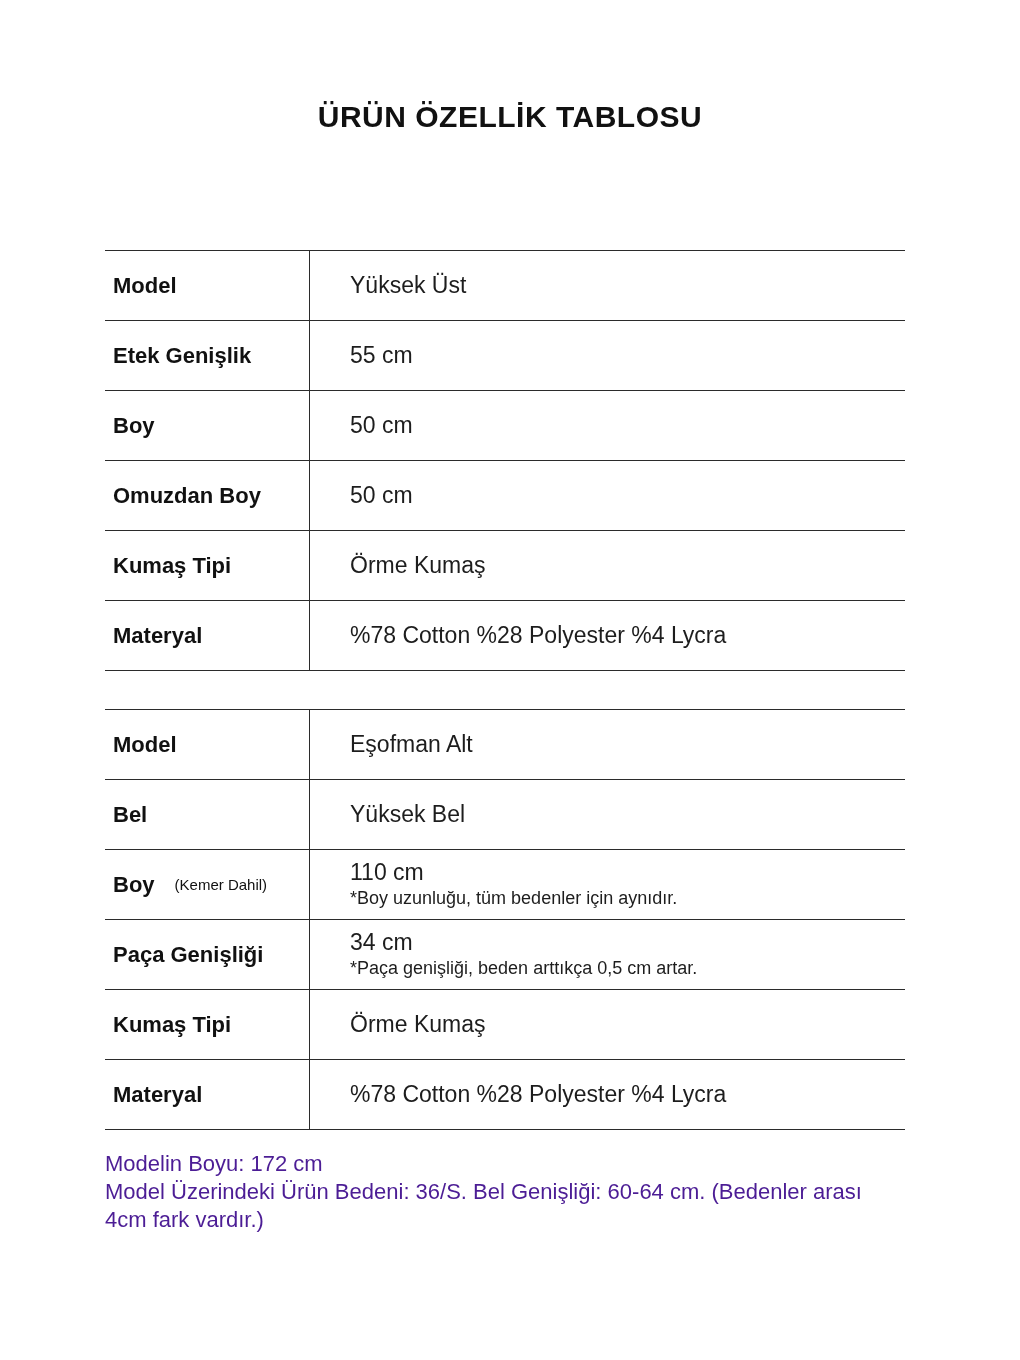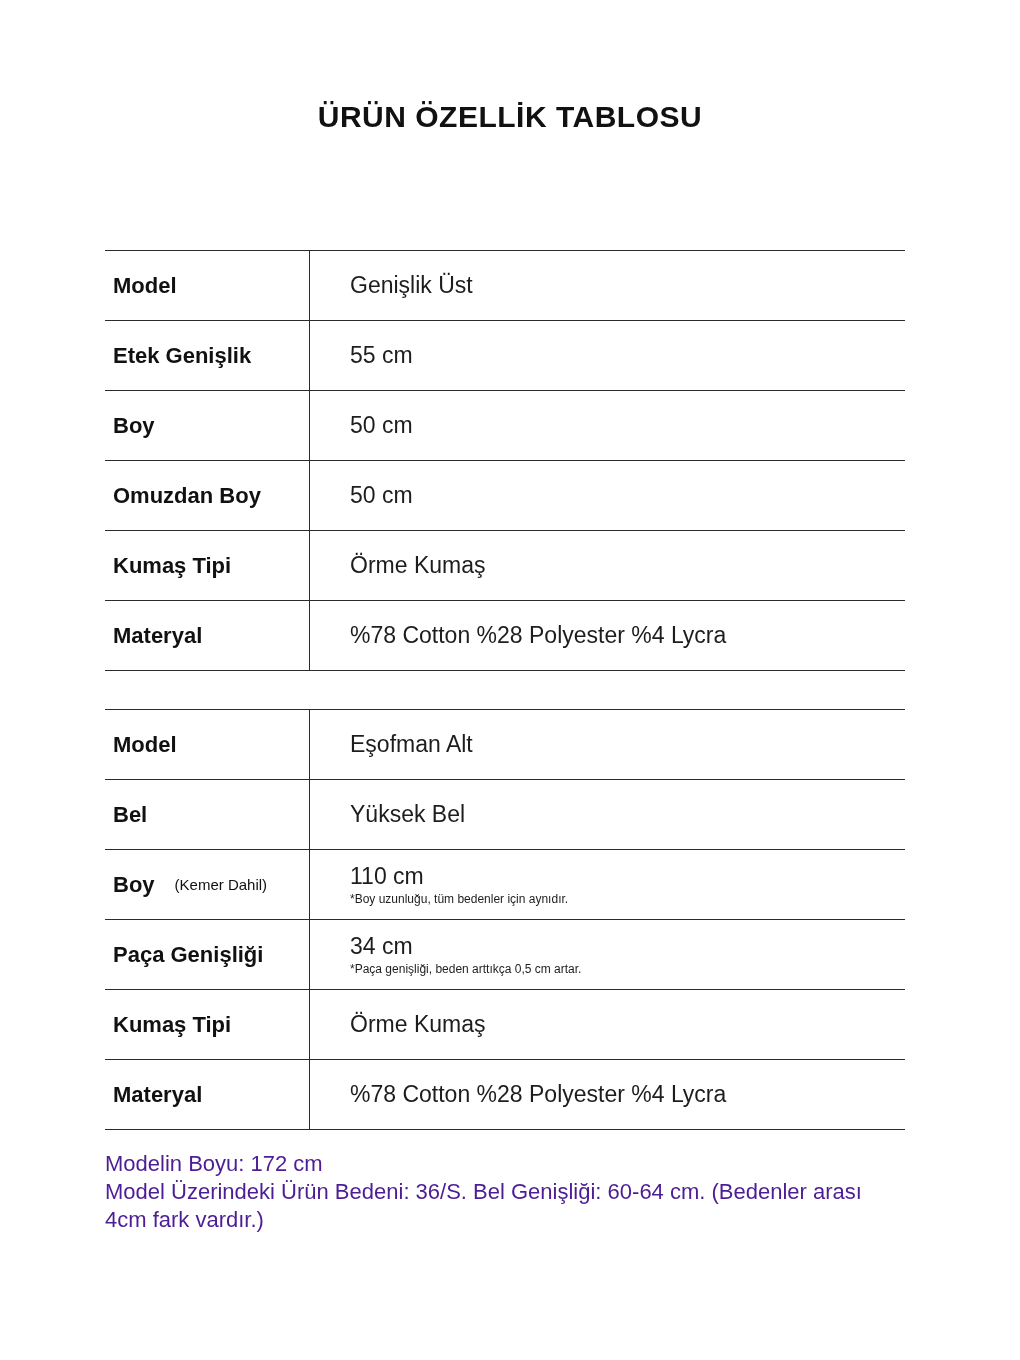--- a/index.html
+++ b/index.html
@@ -69,21 +69,21 @@
     padding-left: 40px;
     padding-right: 10px;
     font-size: 23px;
     font-weight: 400;
     color: #1d1d1d;
   }
   .value-main {
     line-height: 1.15;
   }
   .value-note {
-    font-size: 12px;
+    font-size: 18px;
     color: #1d1d1d;
     margin-top: 2px;
     line-height: 1.2;
   }
   .footer {
     margin: 20px 115px 0 105px;
     font-size: 22px;
     font-weight: 400;
     color: #4c1d95;
     line-height: 1.27;
@@ -99,21 +99,21 @@
 
   <h1 class="title">ÜRÜN ÖZELLİK TABLOSU</h1>
 
   <div class="spec-table first">
 
     <div class="row">
       <div class="cell-label">
         <span>Model</span>
       </div>
       <div class="cell-value">
-        <span class="value-main">Genişlik Üst</span>
+        <span class="value-main">Yüksek Üst</span>
       </div>
     </div>
 
     <div class="row">
       <div class="cell-label">
         <span>Etek Genişlik</span>
       </div>
       <div class="cell-value">
         <span class="value-main">55 cm</span>
       </div>

